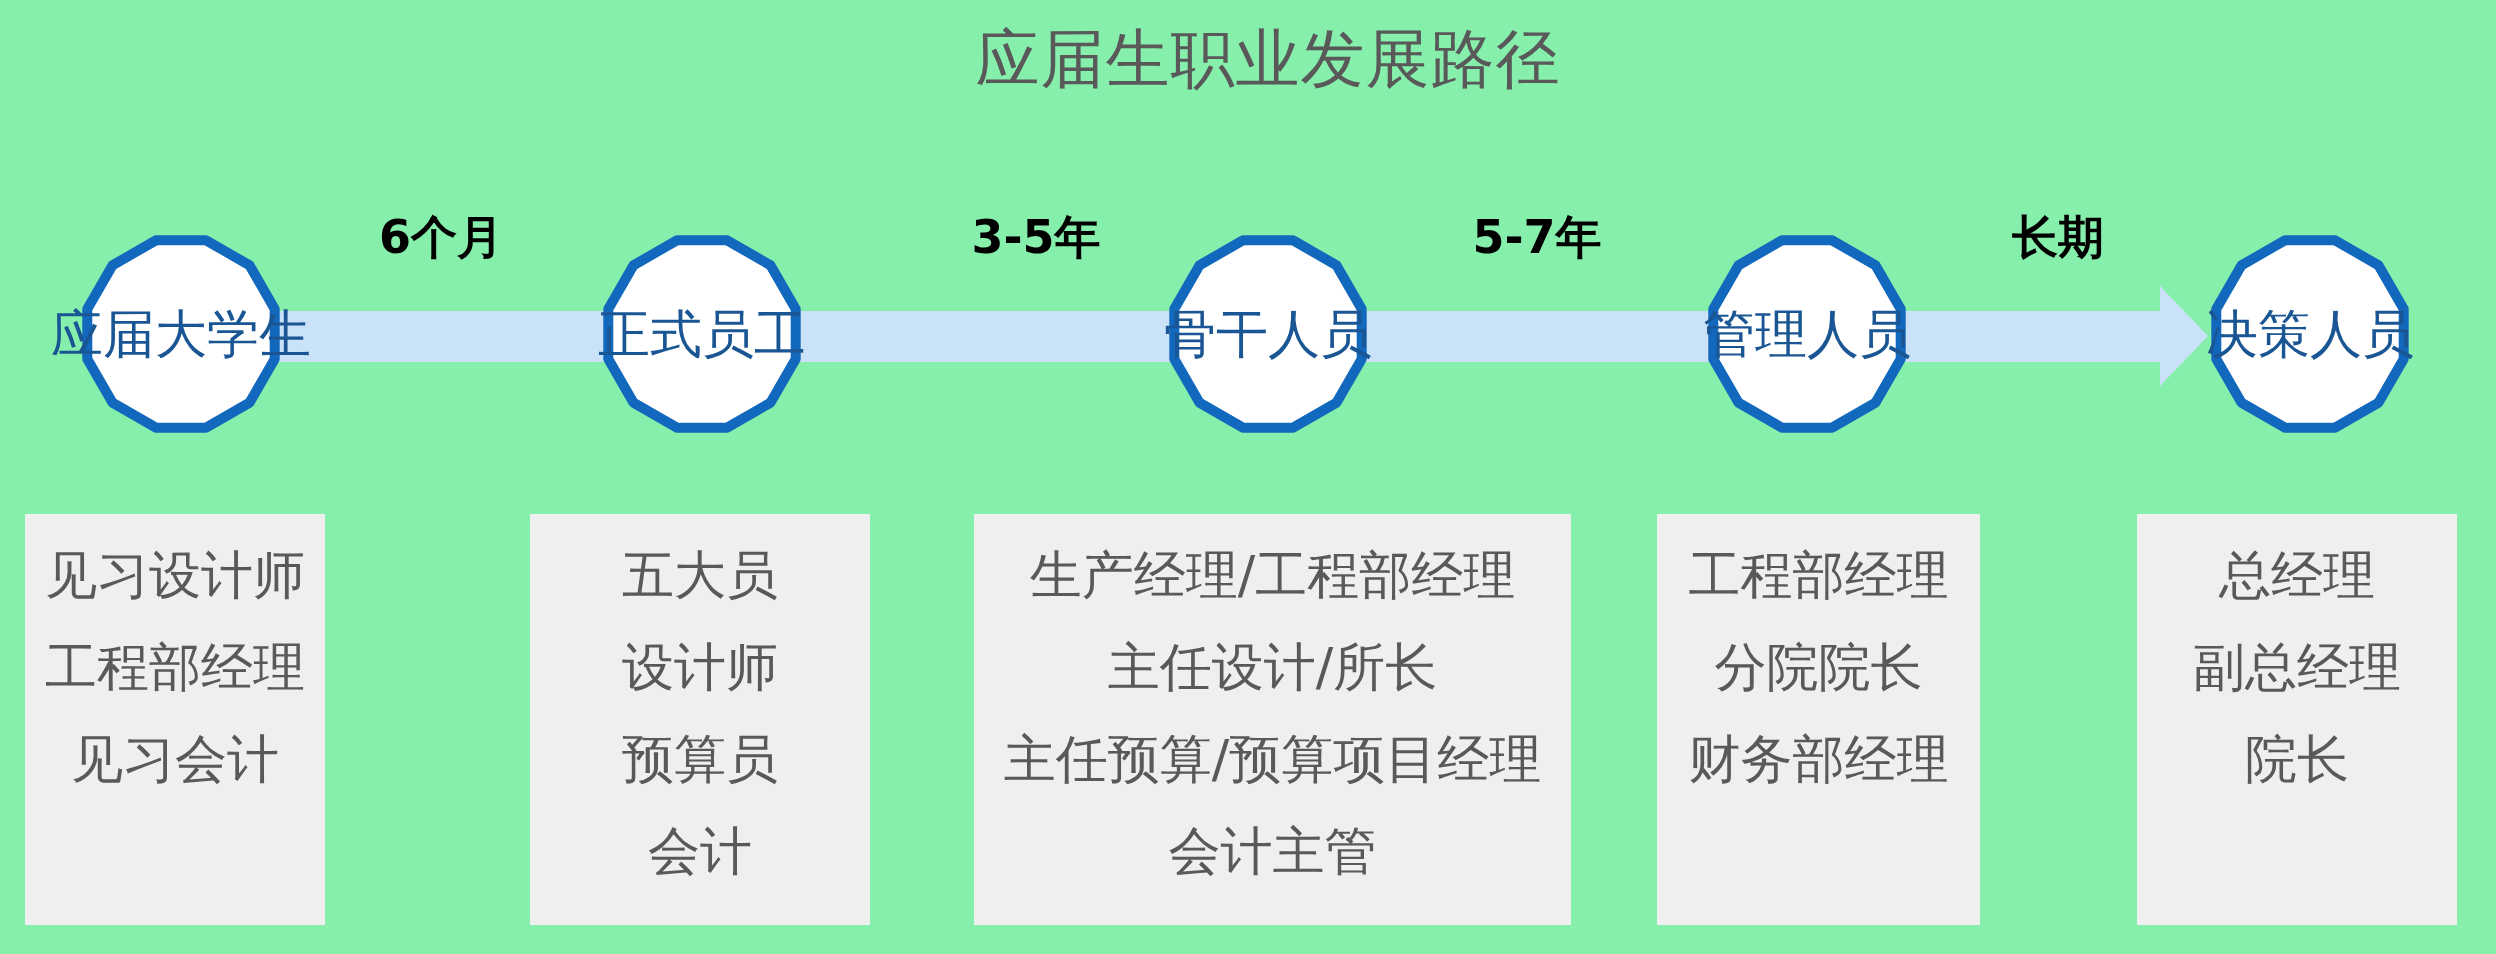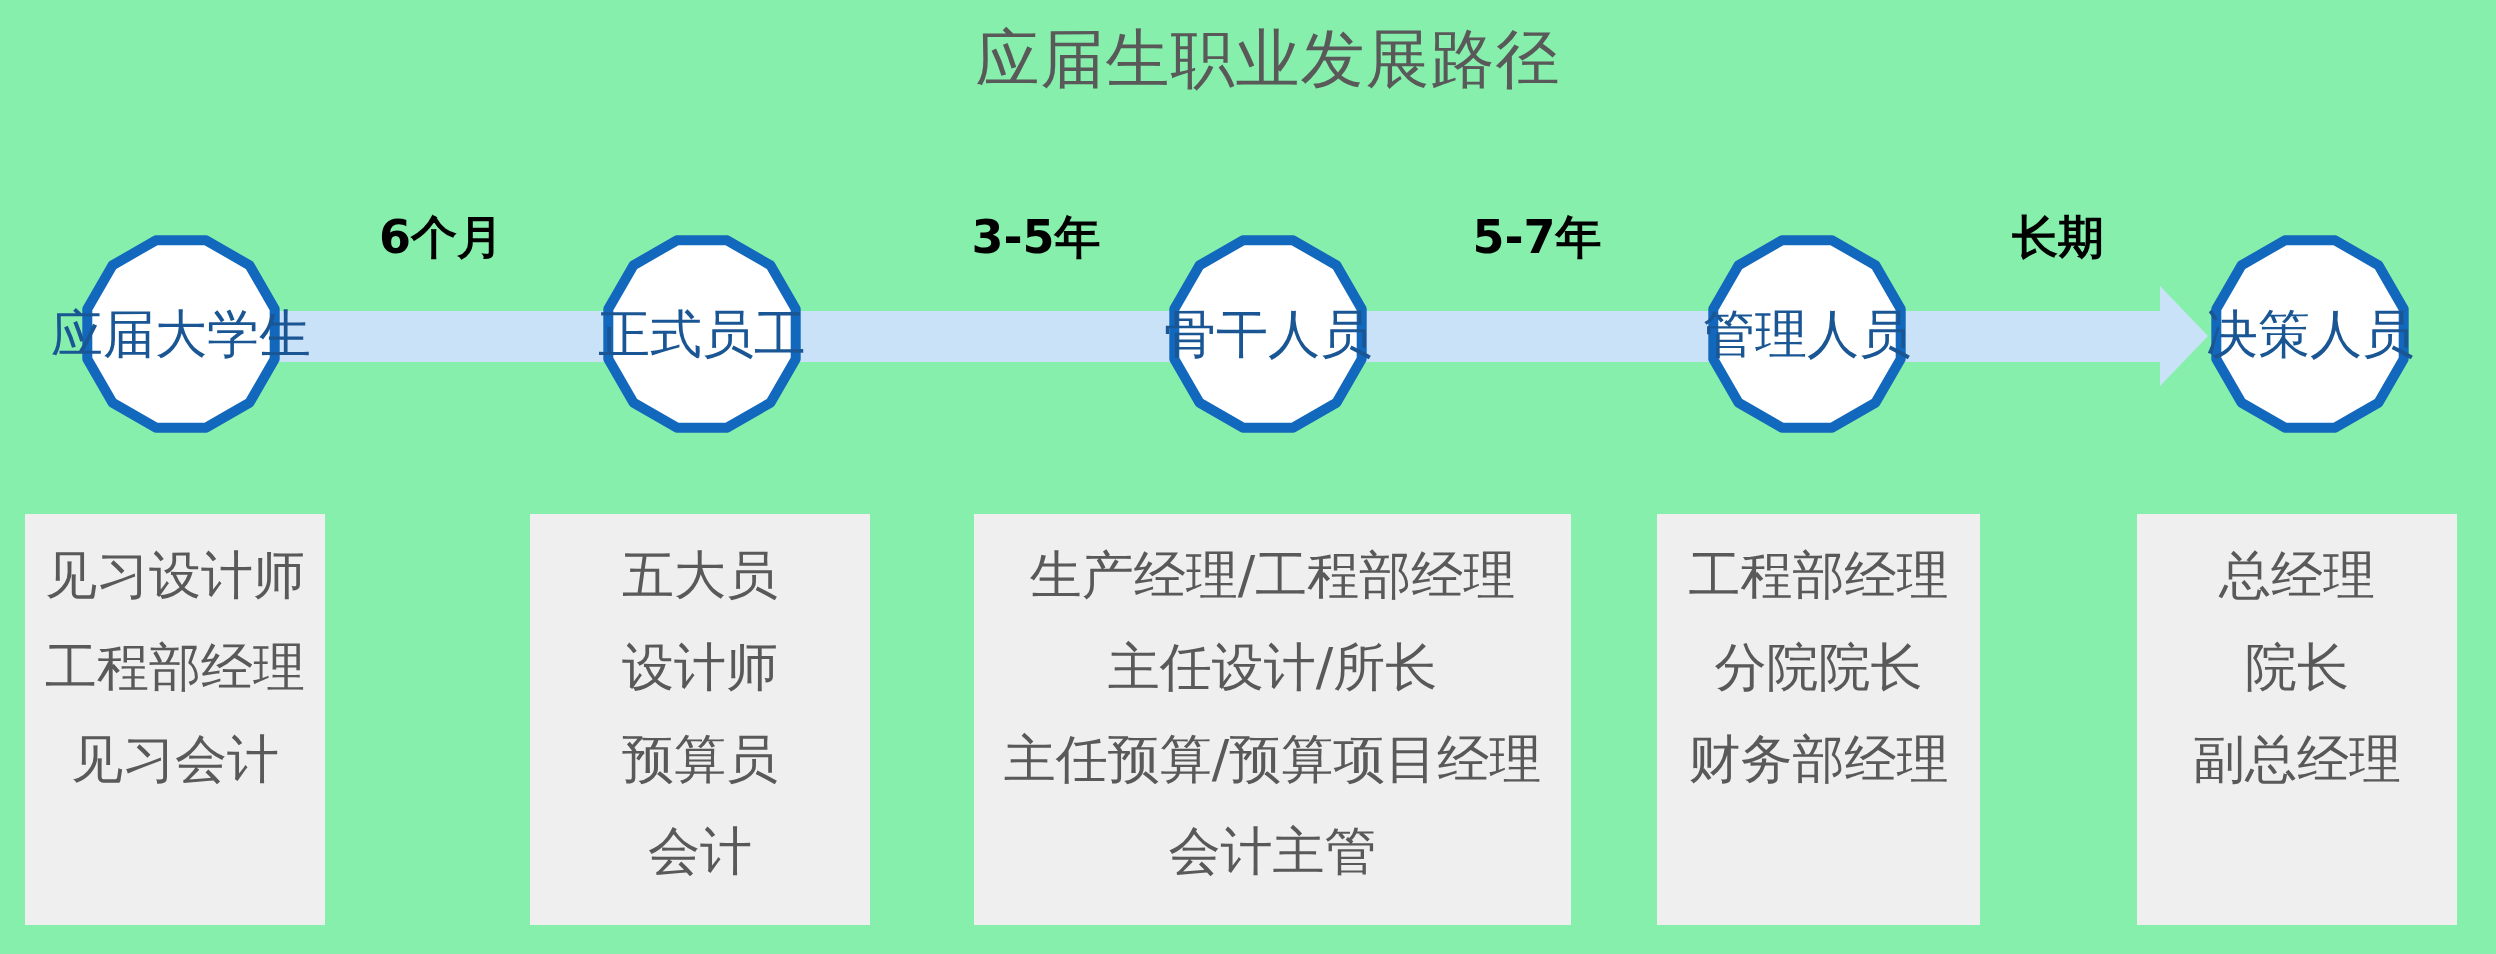--- a/index.html
+++ b/index.html
@@ -123,17 +123,17 @@
   </div>
 
   <div class="roles-box" style="left:1657px;width:323px">
     <div class="role">工程部经理</div>
     <div class="role">分院院长</div>
     <div class="role">财务部经理</div>
   </div>
 
   <div class="roles-box" style="left:2137px;width:320px">
     <div class="role">总经理</div>
+    <div class="role">副总经理</div>
     <div class="role">院长</div>
-    <div class="role">副总经理</div>
   </div>
 
 </div>
 
 </body></html>

